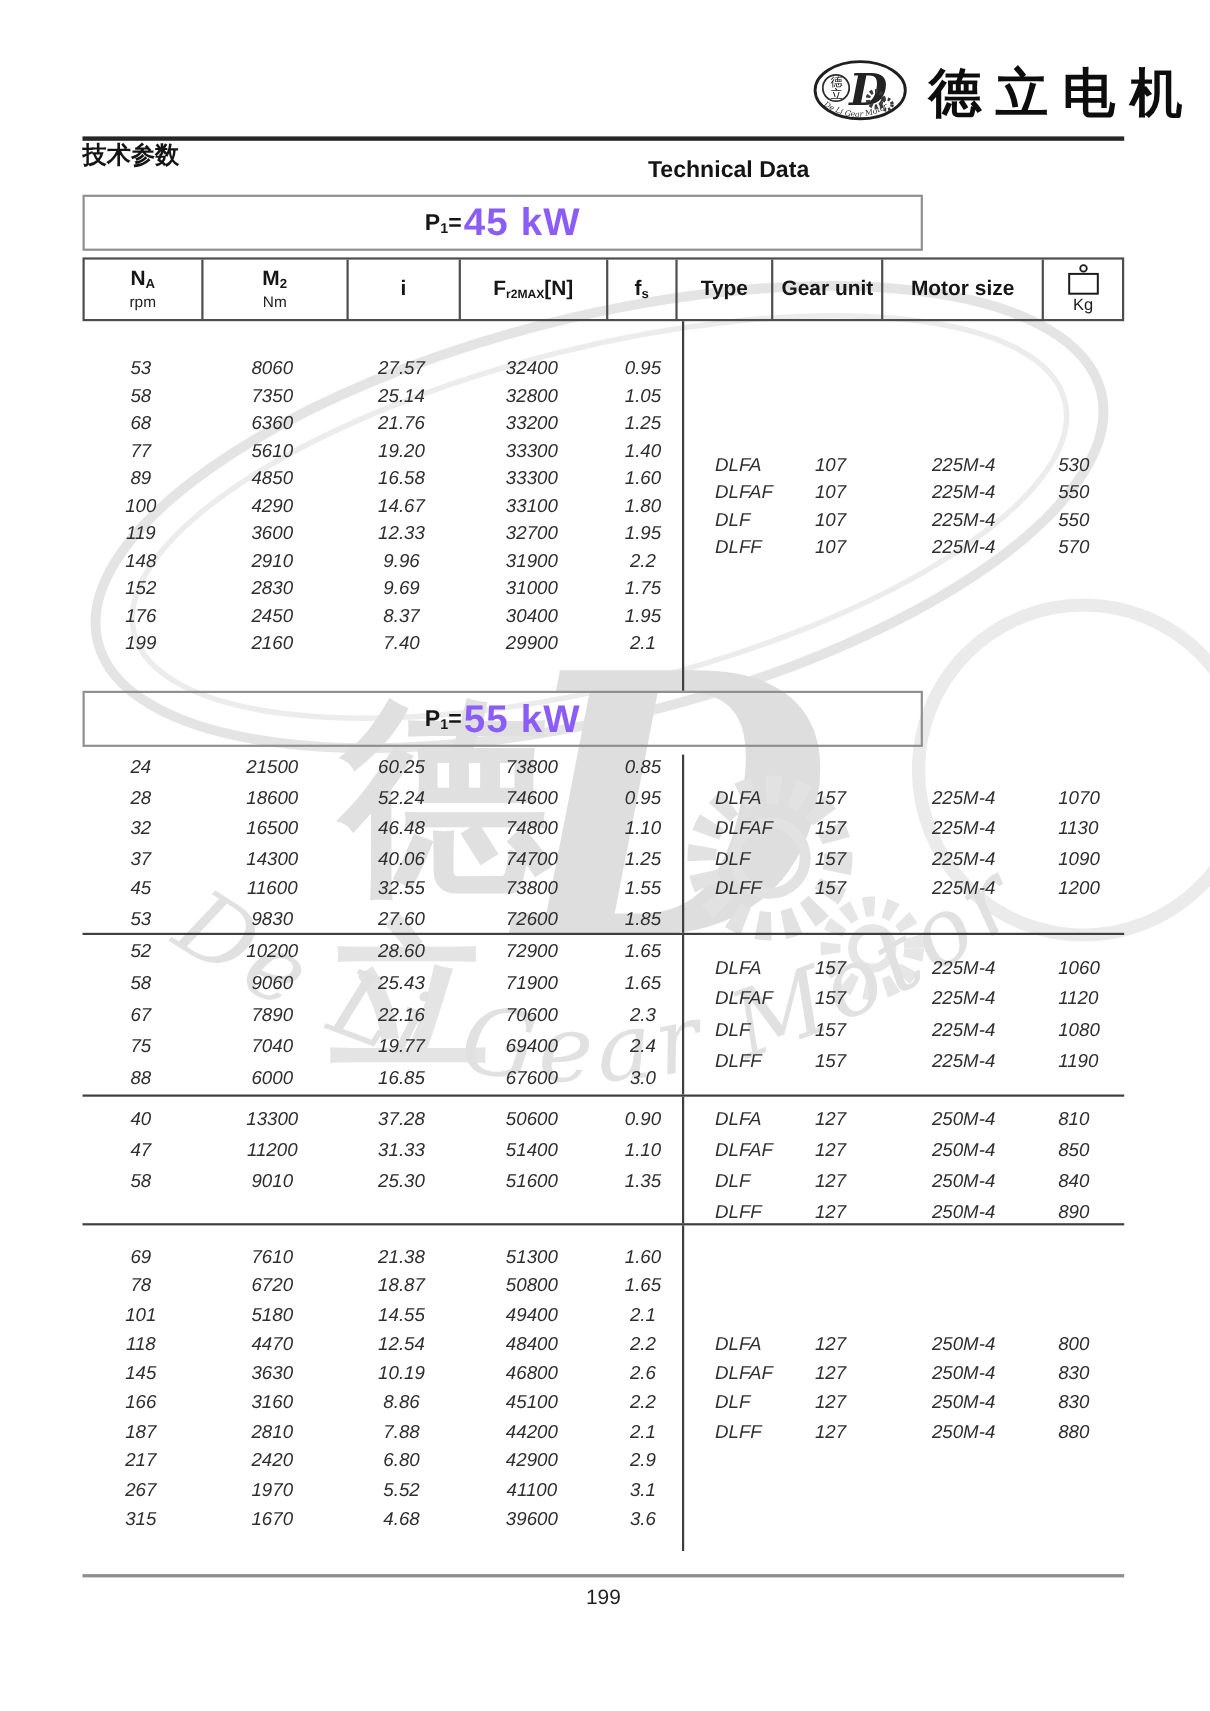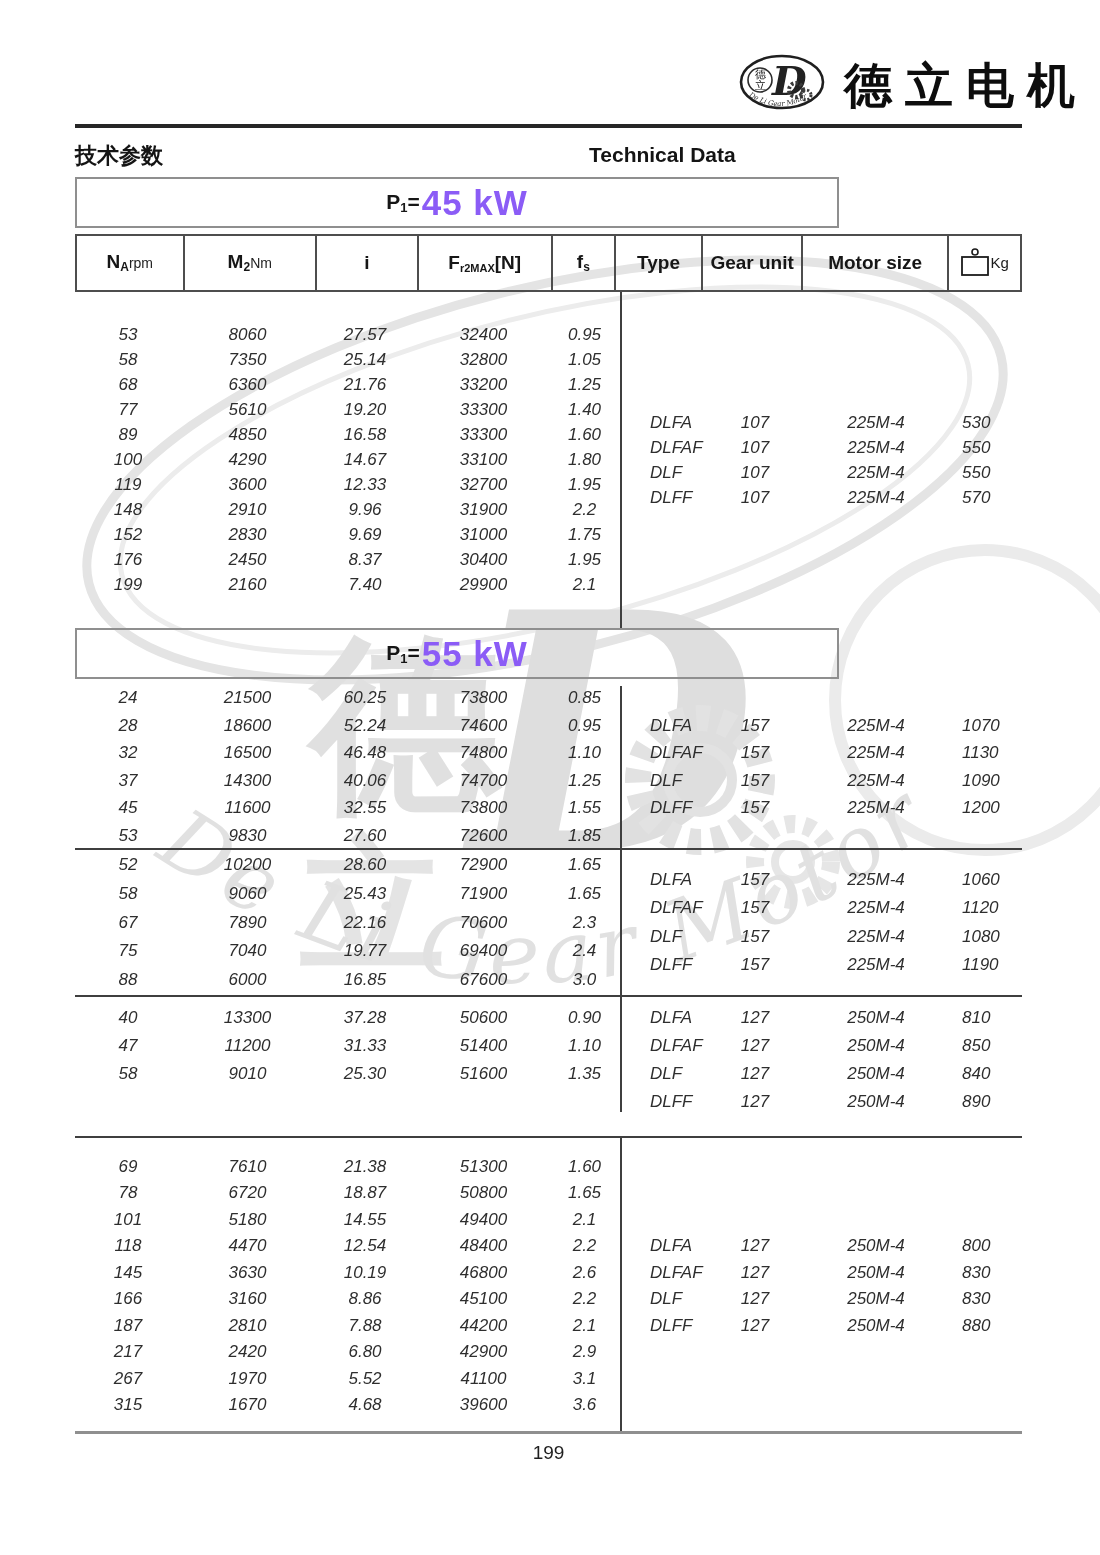--- a/index.html
+++ b/index.html
@@ -10,34 +10,34 @@
   .watermark{position:absolute;left:0;top:0;z-index:0;pointer-events:none;}
 
   .content{position:absolute;left:0;top:0;width:1100px;height:1555px;z-index:1;}
 
   
   .brand{position:absolute;left:738px;top:52px;display:flex;align-items:center;}
   .brand-name{font-family:"DejaVu Serif","Liberation Serif",serif;font-weight:bold;
     font-size:48px;letter-spacing:13px;color:#0d0d0d;margin-left:14px;line-height:1;}
   .rule{position:absolute;left:75px;top:124px;width:947px;height:4px;background:#262626;}
 
-  .sec-cn{position:absolute;left:75px;top:141px;font-size:22px;font-weight:bold;color:#141414;}
+  .sec-cn{position:absolute;left:75px;top:126px;font-size:22px;font-weight:bold;color:#141414;}
   .sec-en{position:absolute;left:589px;top:143px;font-size:21px;font-weight:bold;color:#141414;}
 
   
   .pbox{position:absolute;left:75px;width:764px;height:51px;border:2px solid #8f8f8f;
     box-sizing:border-box;display:flex;align-items:center;justify-content:center;background:transparent;}
   .p-pre{font-size:21px;font-weight:bold;color:#161616;}
   .p-pre sub{font-size:13px;font-weight:bold;vertical-align:-3px;}
   .p-big{font-size:35px;font-weight:800;color:#8b5cf6;letter-spacing:1px;margin-left:2px;}
 
   
   .thead{position:absolute;left:75px;top:234px;width:947px;height:58px;border:2px solid #4d4d4d;
     box-sizing:border-box;display:flex;}
-  .hc{border-right:2px solid #4d4d4d;display:flex;align-items:center;
+  .hc{border-right:2px solid #4d4d4d;display:flex;flex-direction:column;align-items:center;
     justify-content:center;box-sizing:border-box;line-height:1.12;}
   .hc:last-child{border-right:none;}
   .hmain{font-size:19px;font-weight:bold;color:#161616;}
   .hmain sub{font-size:12px;font-weight:bold;vertical-align:-3px;}
   .hmain .fr-sub{font-size:11px;font-weight:bold;vertical-align:-3px;letter-spacing:0;}
   .hunit{font-size:14px;color:#222;margin-top:1px;}
   .w-na{width:108px}.w-m2{width:133px}.w-i{width:102px}.w-fr{width:135px}.w-fs{width:63px}
   .w-type{width:88px}.w-gear{width:100px}.w-motor{width:147px}.w-kg{width:71px}
   .kgcell .klabel{font-size:15px;color:#1b1b1b;margin-top:0px;}
 
@@ -455,21 +455,21 @@
               <span class="tc t-kg">840</span>
             </div>
             <div class="trow">
               <span class="tc t-type">DLFF</span>
               <span class="tc t-gear">127</span>
               <span class="tc t-motor">250M-4</span>
               <span class="tc t-kg">890</span>
             </div>
           </div>
         </div>
-        <div class="band sep" style="height: 298px; margin-top: 24px; --rh: 26.5px;">
+        <div class="band sep" style="height: 298px; --rh: 26.5px;">
           <div class="lcol">
             <div class="drow">
               <span class="dc c-na">69</span>
               <span class="dc c-m2">7610</span>
               <span class="dc c-i">21.38</span>
               <span class="dc c-fr">51300</span>
               <span class="dc c-fs">1.60</span>
             </div>
             <div class="drow">
               <span class="dc c-na">78</span>

